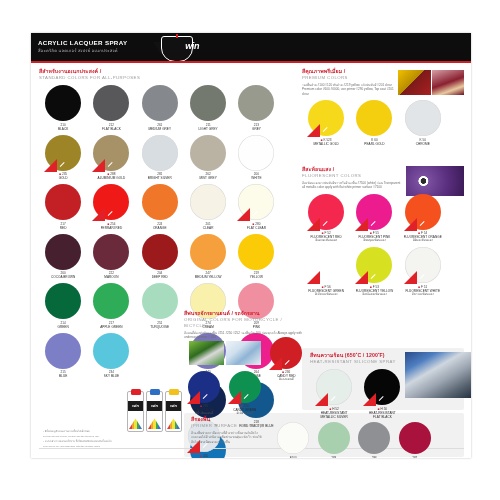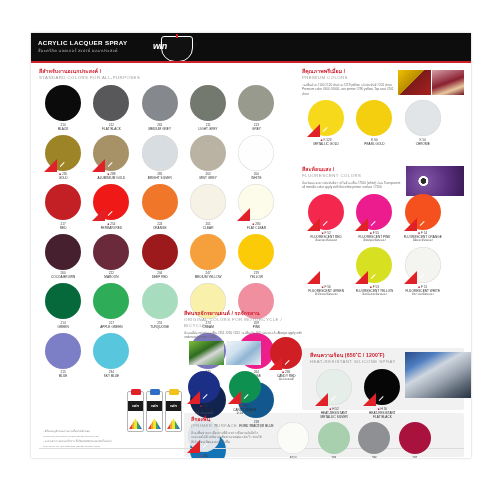--- a/index.html
+++ b/index.html
@@ -11,21 +11,21 @@
   
   .banner{position:relative;height:30px;background:#0d0d0d;}
   .banner .redline{position:absolute;left:0;bottom:0;width:100%;height:2px;background:#d21e26;}
   .banner .ttl{position:absolute;left:7px;top:6px;color:#ffffff;font-size:6.2px;font-weight:bold;letter-spacing:.35px;}
   .banner .sub{position:absolute;left:7px;top:14px;color:#b9b9b9;font-size:4.2px;letter-spacing:.2px;}
   .logo{position:absolute;left:122px;top:1px;width:46px;height:34px;}
   .logo .shield{position:absolute;left:8px;top:2px;width:30px;height:24px;background:#111;
                 border:1.4px solid #ffffff;border-radius:3px 3px 14px 14px;}
   .logo .shield:after{content:"";position:absolute;left:50%;top:-3.5px;margin-left:-1.2px;
                 width:2.4px;height:4px;background:#d21e26;}
-  .logo .wtxt{position:absolute;left:0;top:7px;width:46px;text-align:left;color:#fff;
+  .logo .wtxt{position:absolute;left:0;top:7px;width:46px;text-align:right;color:#fff;
               font-size:9px;font-weight:bold;font-style:italic;letter-spacing:-.4px;}
   .logo .wing-l,.logo .wing-r{position:absolute;top:8px;width:0;height:0;border-style:solid;}
   .logo .wing-l{left:0;border-width:0 8px 13px 0;border-color:transparent #111 transparent transparent;}
   .logo .wing-r{right:0;border-width:13px 8px 0 0;border-color:#111 transparent transparent transparent;}
 
   
   .body{position:relative;height:395px;background:#ffffff;}
 
   .sec-h{font-size:5.2px;font-weight:bold;color:#cf1b2b;letter-spacing:.1px;line-height:7px;}
   .sec-s{font-size:4.3px;color:#9a9a9a;letter-spacing:.45px;line-height:6px;text-transform:uppercase;}

